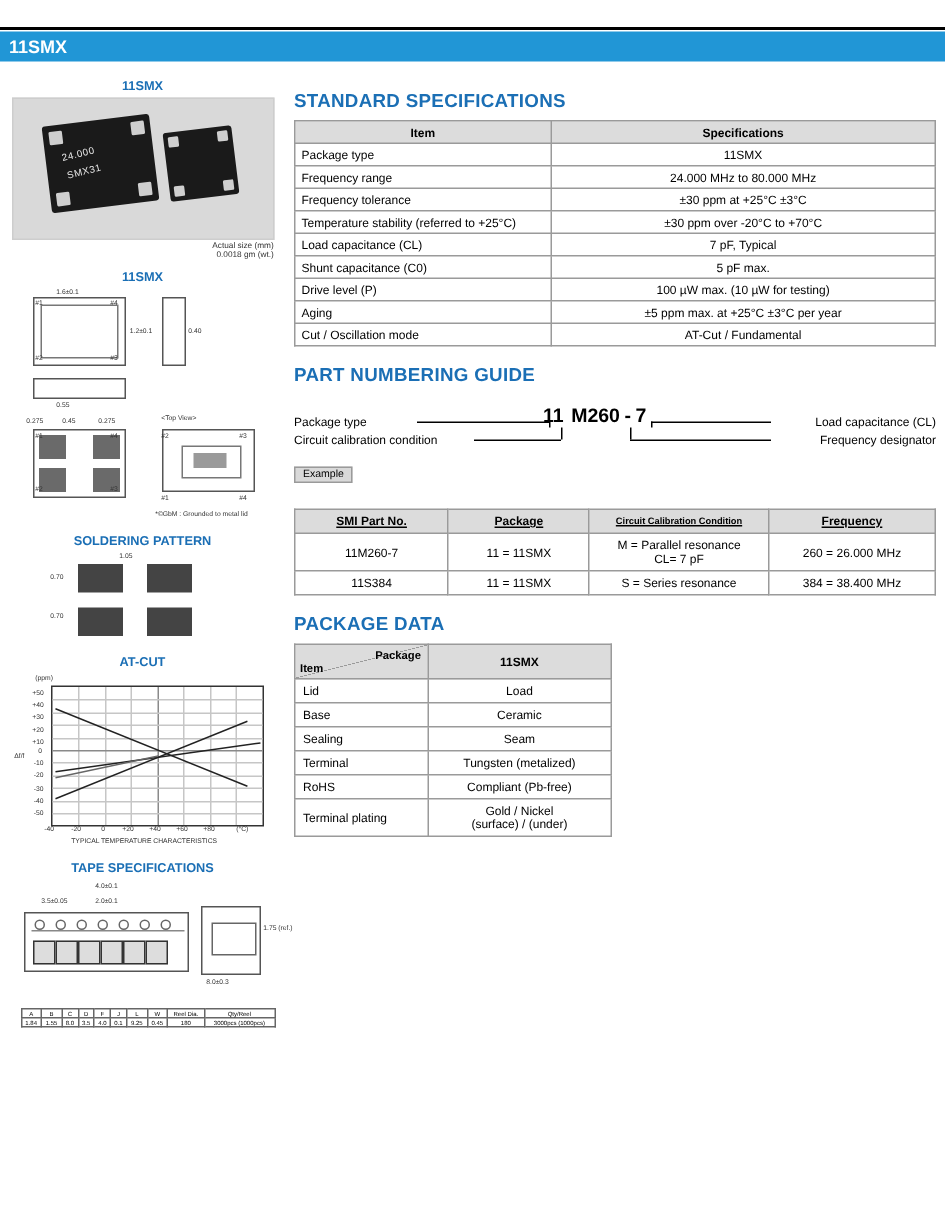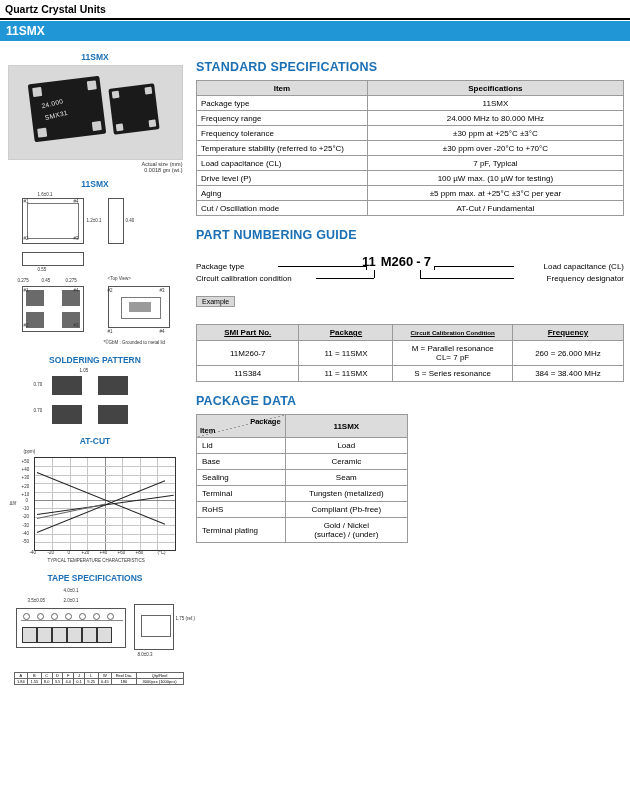--- a/index.html
+++ b/index.html
@@ -99,21 +99,20 @@
   .diag-cell .tl{position:absolute;left:3px;bottom:2px;font-size:7.5px;}
   .diag-cell .br{position:absolute;right:4px;top:2px;font-size:7.5px;}
   .tinytbl{border-collapse:collapse;}
   .tinytbl td{border:1px solid #666;font-size:4px;padding:0 1px;text-align:center;}
 </style>
 </head>
 <body>
 
 <div class="page">
 
-  <div class="hdr-title">Quartz Crystal Units</div>
   <div class="hdr-rule"></div>
   <div class="hdr-bar">11SMX</div>
 
   <div class="left">
 
     <div class="cap">11SMX</div>
 
     <div class="photo">
       <div class="chip" style="left:22px;top:14px;width:72px;height:58px;transform:rotate(-7deg);">
         <div class="pad" style="left:4px;top:4px;"></div>
@@ -330,20 +329,24 @@
           </tr>
       <tr>
             <td class="item">Temperature stability (referred to +25°C)</td>
             <td class="val">±30 ppm over -20°C to +70°C</td>
           </tr>
       <tr>
             <td class="item">Load capacitance (CL)</td>
             <td class="val">7 pF, Typical</td>
           </tr>
       <tr>
+            <td class="item">Shunt capacitance (C0)</td>
+            <td class="val">5 pF max.</td>
+          </tr>
+      <tr>
             <td class="item">Drive level (P)</td>
             <td class="val">100 µW max. (10 µW for testing)</td>
           </tr>
       <tr>
             <td class="item">Aging</td>
             <td class="val">±5 ppm max. at +25°C ±3°C per year</td>
           </tr>
       <tr>
             <td class="item">Cut / Oscillation mode</td>
             <td class="val">AT-Cut / Fundamental</td>

